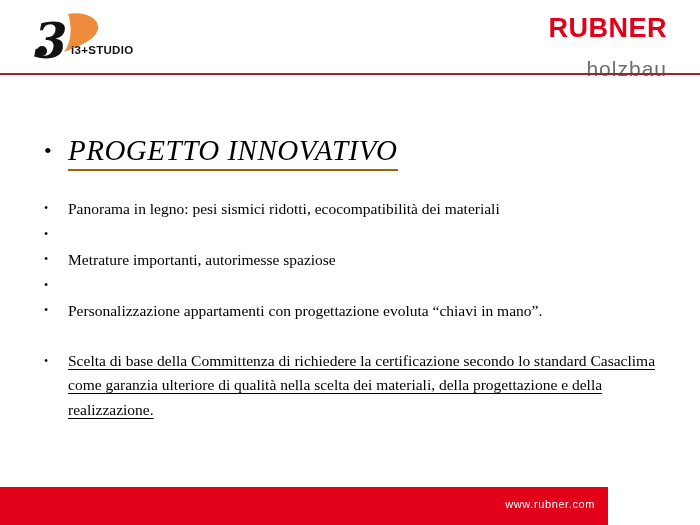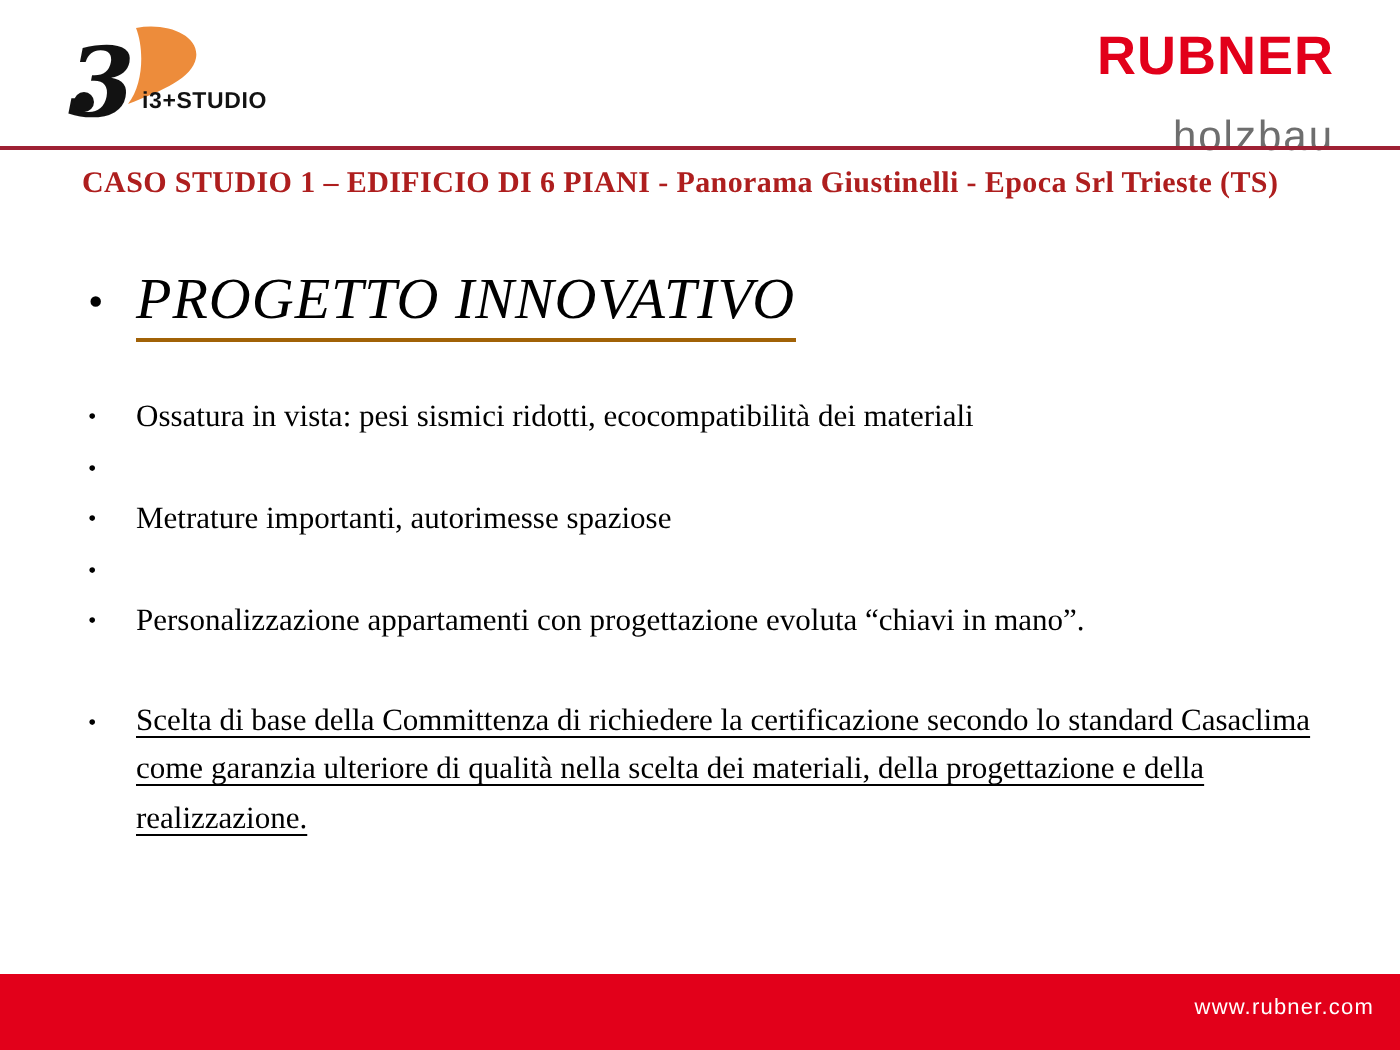--- a/index.html
+++ b/index.html
@@ -36,21 +36,21 @@
   .bullet-list li { display:flex; align-items:flex-start; }
   .bullet-list .dot { width:24px; flex:none; font-size:12px; line-height:25.5px; }
   .bullet-list .text { font-size:15.5px; line-height:25.5px; white-space:nowrap; }
   .bullet-list li.emphasized { margin-top:25px; }
   .bullet-list li.emphasized .text {
     white-space:normal; width:592px; line-height:24.5px;
     text-decoration:underline; text-underline-offset:3px;
   }
 
   
-  .footer-bar { position:absolute; left:0; bottom:0; width:700px; height:38px; background:#E2001A; }
+  .footer-bar { position:absolute; left:0; bottom:0; width:608px; height:38px; background:#E2001A; }
   .footer-url {
     position:absolute; right:13px; top:11px;
     font-family:"Liberation Sans", sans-serif; font-size:11px;
     color:#ffffff; letter-spacing:0.6px;
   }
 </style>
 </head>
 <body>
 
 <div class="slide">
@@ -64,31 +64,30 @@
     </svg>
   </div>
 
   <div class="rubner-logo">
     <div class="rubner-name">RUBNER</div>
     <div class="rubner-sub">holzbau</div>
   </div>
 
   <div class="header-rule"></div>
 
-  <div class="slide-title">CASO STUDIO 1 – EDIFICIO DI 6 PIANI -  Panorama Giustinelli - Epoca Srl Trieste (TS)</div>
 
   <div class="heading-row">
     <span class="heading-bullet">•</span>
     <span class="heading-text">PROGETTO INNOVATIVO</span>
   </div>
 
   <ul class="bullet-list">
     <li>
       <span class="dot">•</span>
-      <span class="text">Ossatura in vista: pesi sismici ridotti, ecocompatibilità dei materiali</span>
+      <span class="text">Panorama in legno: pesi sismici ridotti, ecocompatibilità dei materiali</span>
     </li>
     <li>
       <span class="dot">•</span>
     </li>
     <li>
       <span class="dot">•</span>
       <span class="text">Metrature importanti, autorimesse spaziose</span>
     </li>
     <li>
       <span class="dot">•</span>

